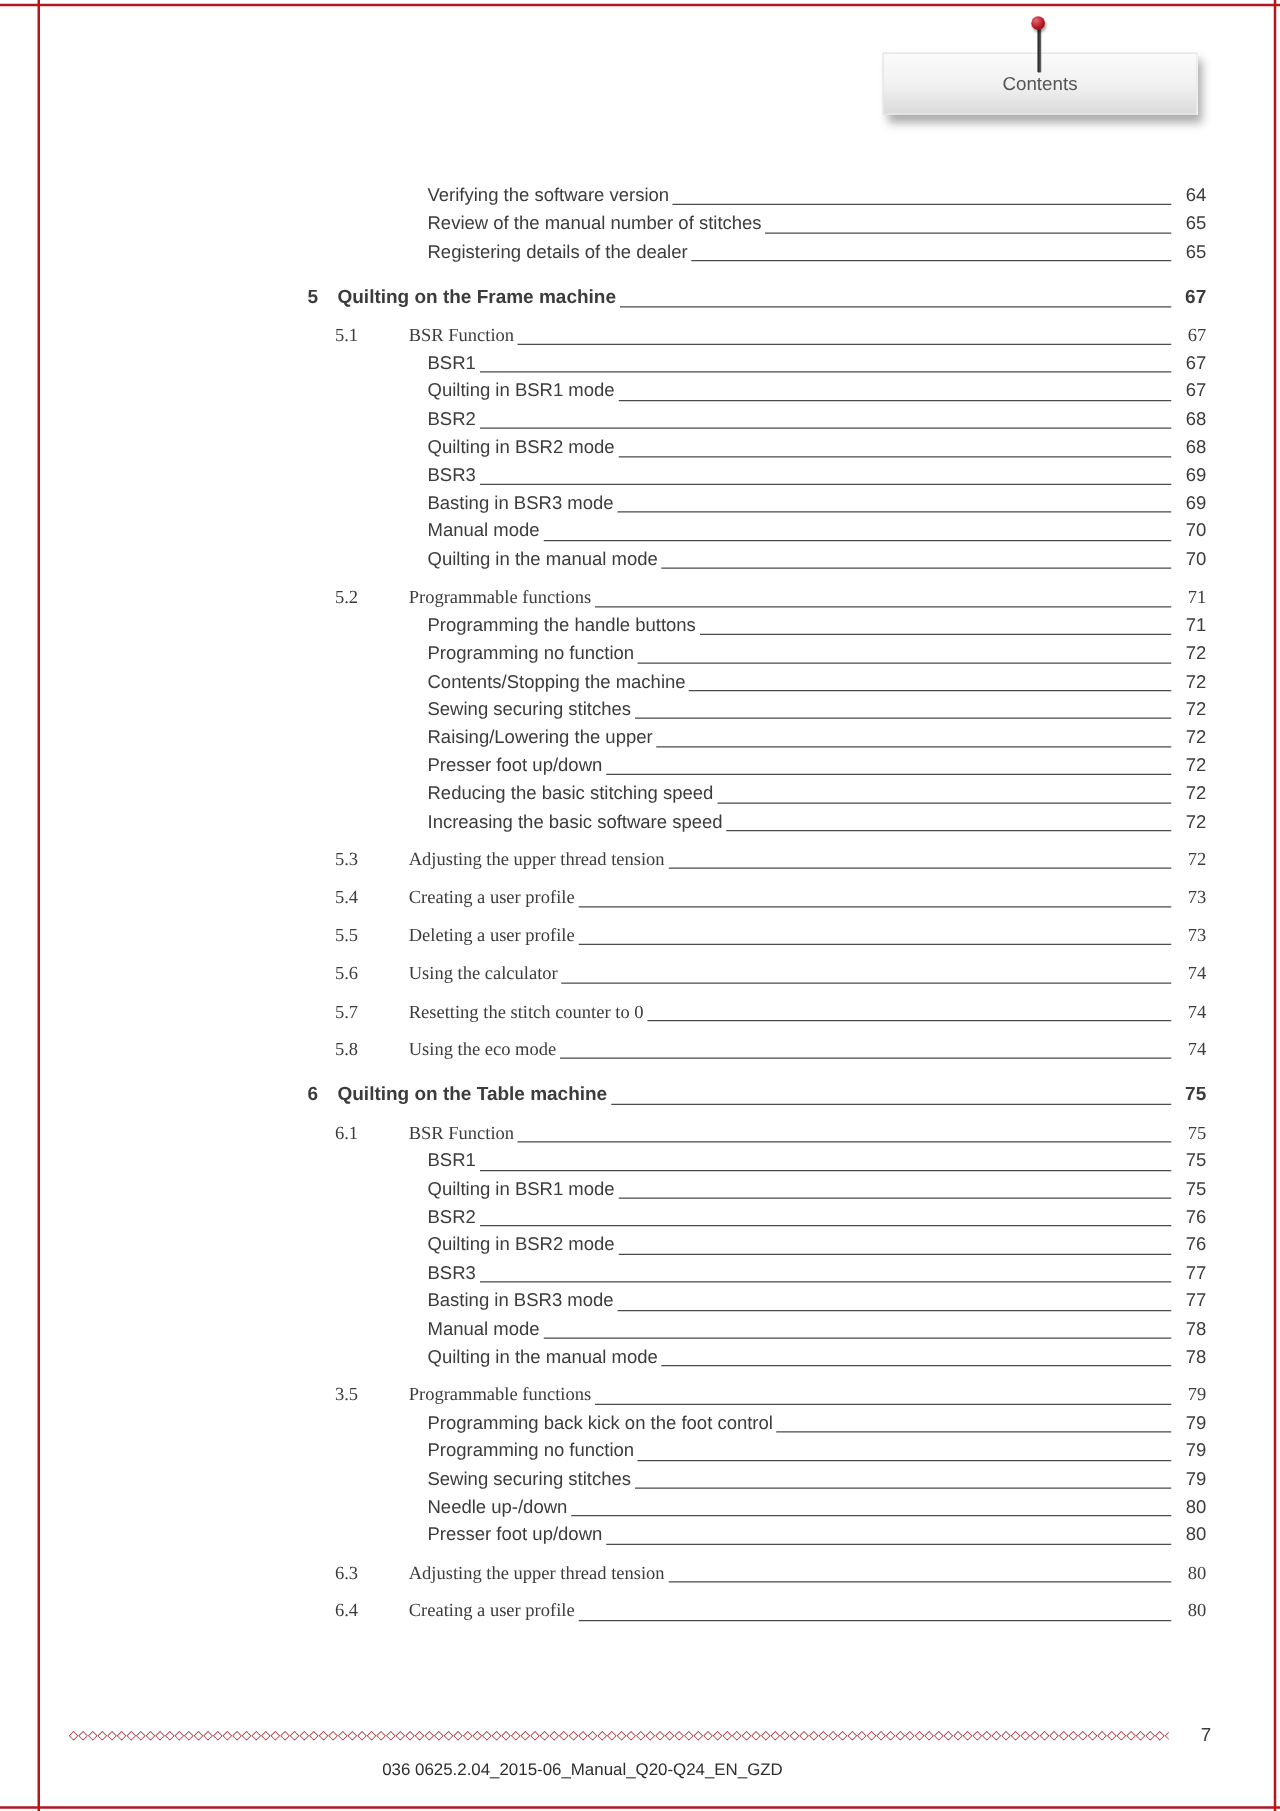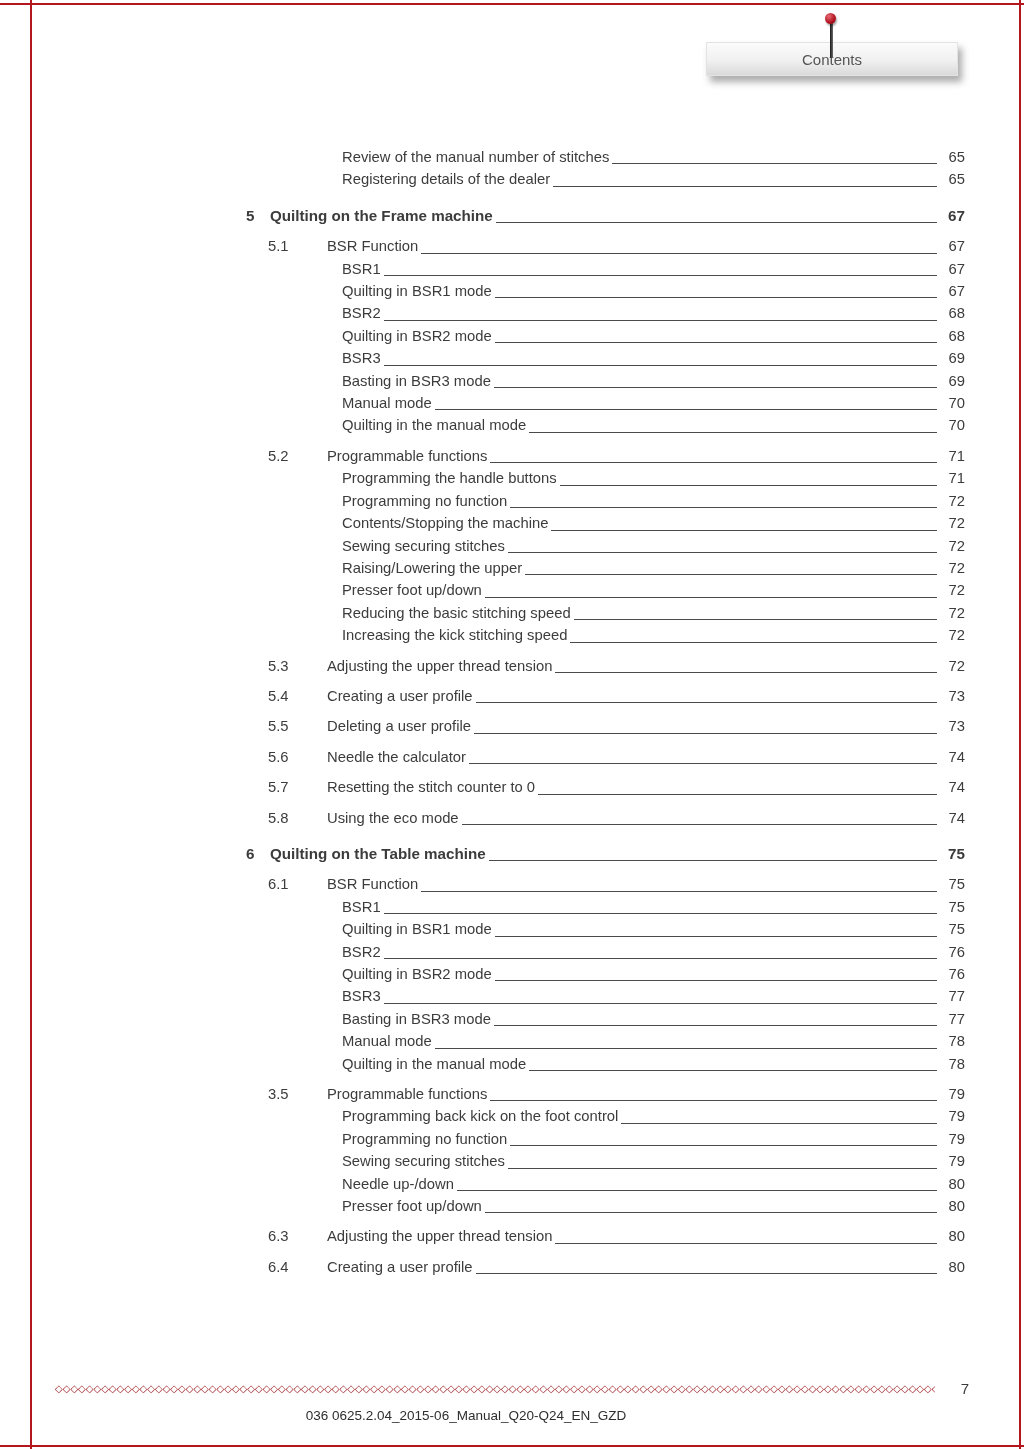--- a/index.html
+++ b/index.html
@@ -13,21 +13,21 @@
   }
 
   
   .frame-top    { position:absolute; top:3px; left:0; right:0; height:2px; background:var(--accent,#b3161c); }
   .frame-bottom { position:absolute; bottom:2px; left:0; right:0; height:2px; background:var(--accent,#b3161c); }
   .frame-left   { position:absolute; left:30px; top:0; bottom:0; width:2px; background:var(--accent,#b3161c); }
   .frame-right  { position:absolute; right:3px; top:0; bottom:0; width:2px; background:var(--accent,#b3161c); }
 
   
   .contents-tab {
-    position:absolute; left:706px; top:42px; width:252px; height:34px;
+    position:absolute; left:706px; top:42px; width:252px; height:50px;
     background: linear-gradient(180deg, #fbfbfb 0%, #f0f0f0 55%, #dadada 100%);
     border: 1px solid #e3e3e3;
     box-shadow: 4px 6px 7px rgba(70,70,70,0.45);
     display:flex; align-items:center; justify-content:center;
     font-size:15px; color:#555;
   }
   .pin { position:absolute; left:116px; top:-30px; width:16px; height:50px; }
   .pin-needle {
     position:absolute; left:7px; top:9px; width:3px; height:36px;
     background: linear-gradient(90deg,#161616,#6d6d6d);
@@ -45,21 +45,21 @@
   .row .num { flex:none; }
   .row .title { white-space:nowrap; }
   .row .leader {
     flex:1 1 auto; min-width:12px; height:0;
     border-bottom:1px solid #4a4a4a;
     align-self:flex-end; margin:0 2px 4px 3px;
   }
   .row .pg { flex:none; min-width:26px; text-align:right; }
   .row.chapter { margin-top:14px; margin-bottom:6px; font-weight:bold; font-size:15.2px; }
   .row.chapter .num { width:24px; }
-  .row.section { margin-top:8px; padding-left:22px; }
+  .row.section { margin-top:8px; padding-left:22px;font-family:Liberation Serif, serif; }
   .row.section .num { width:59px; }
   .row.sub { padding-left:96px; }
 
   
   .footer-row {
     position:absolute; left:55px; top:1380px; width:914px;
     display:flex; align-items:center;
   }
   .stitch {
     flex:1 1 auto; overflow:hidden; white-space:nowrap;
@@ -82,20 +82,25 @@
 <div class="contents-tab">
   <div class="pin">
     <div class="pin-needle"></div>
     <div class="pin-head"></div>
   </div>
   <span>Contents</span>
 </div>
 
 <div class="toc" id="toc">
     <div class="row sub">
+      <span class="title">Verifying the software version</span>
+      <span class="leader"></span>
+      <span class="pg">64</span>
+    </div>
+    <div class="row sub">
       <span class="title">Review of the manual number of stitches</span>
       <span class="leader"></span>
       <span class="pg">65</span>
     </div>
     <div class="row sub">
       <span class="title">Registering details of the dealer</span>
       <span class="leader"></span>
       <span class="pg">65</span>
     </div>
     <div class="row chapter">
@@ -185,21 +190,21 @@
       <span class="title">Presser foot up/down</span>
       <span class="leader"></span>
       <span class="pg">72</span>
     </div>
     <div class="row sub">
       <span class="title">Reducing the basic stitching speed</span>
       <span class="leader"></span>
       <span class="pg">72</span>
     </div>
     <div class="row sub">
-      <span class="title">Increasing the kick stitching speed</span>
+      <span class="title">Increasing the basic software speed</span>
       <span class="leader"></span>
       <span class="pg">72</span>
     </div>
     <div class="row section">
       <span class="num">5.3</span>
       <span class="title">Adjusting the upper thread tension</span>
       <span class="leader"></span>
       <span class="pg">72</span>
     </div>
     <div class="row section">
@@ -209,21 +214,21 @@
       <span class="pg">73</span>
     </div>
     <div class="row section">
       <span class="num">5.5</span>
       <span class="title">Deleting a user profile</span>
       <span class="leader"></span>
       <span class="pg">73</span>
     </div>
     <div class="row section">
       <span class="num">5.6</span>
-      <span class="title">Needle the calculator</span>
+      <span class="title">Using the calculator</span>
       <span class="leader"></span>
       <span class="pg">74</span>
     </div>
     <div class="row section">
       <span class="num">5.7</span>
       <span class="title">Resetting the stitch counter to 0</span>
       <span class="leader"></span>
       <span class="pg">74</span>
     </div>
     <div class="row section">

